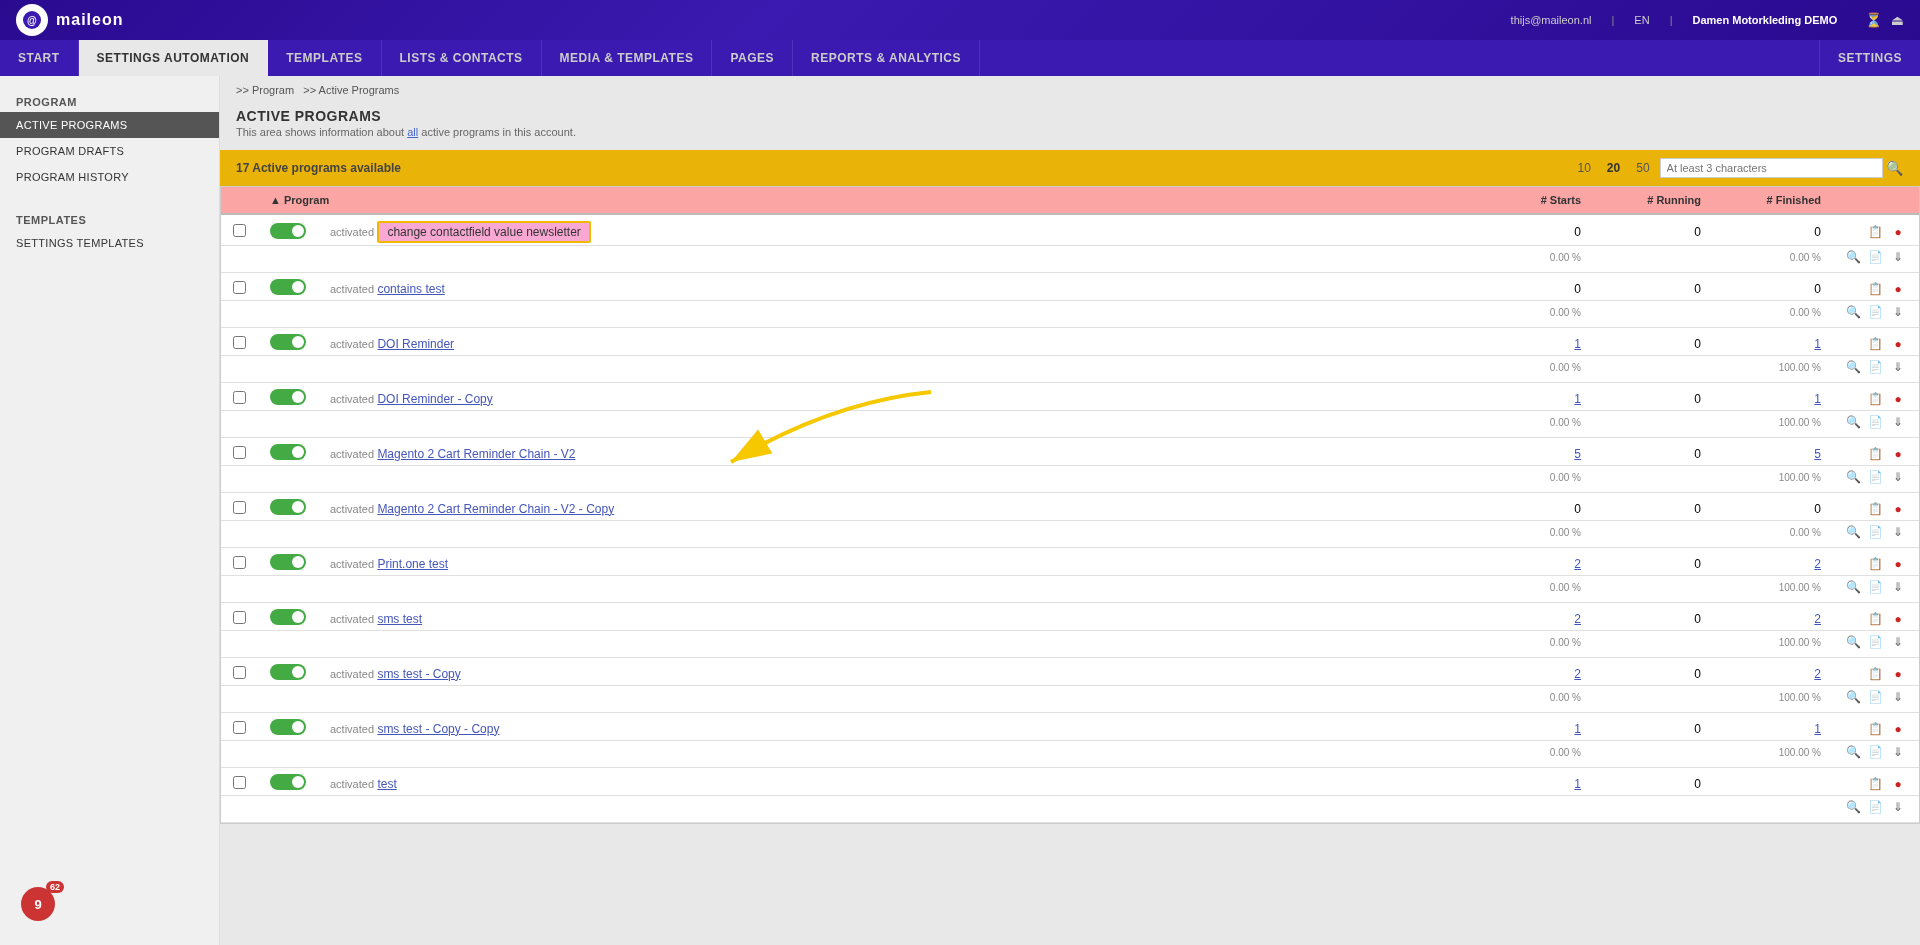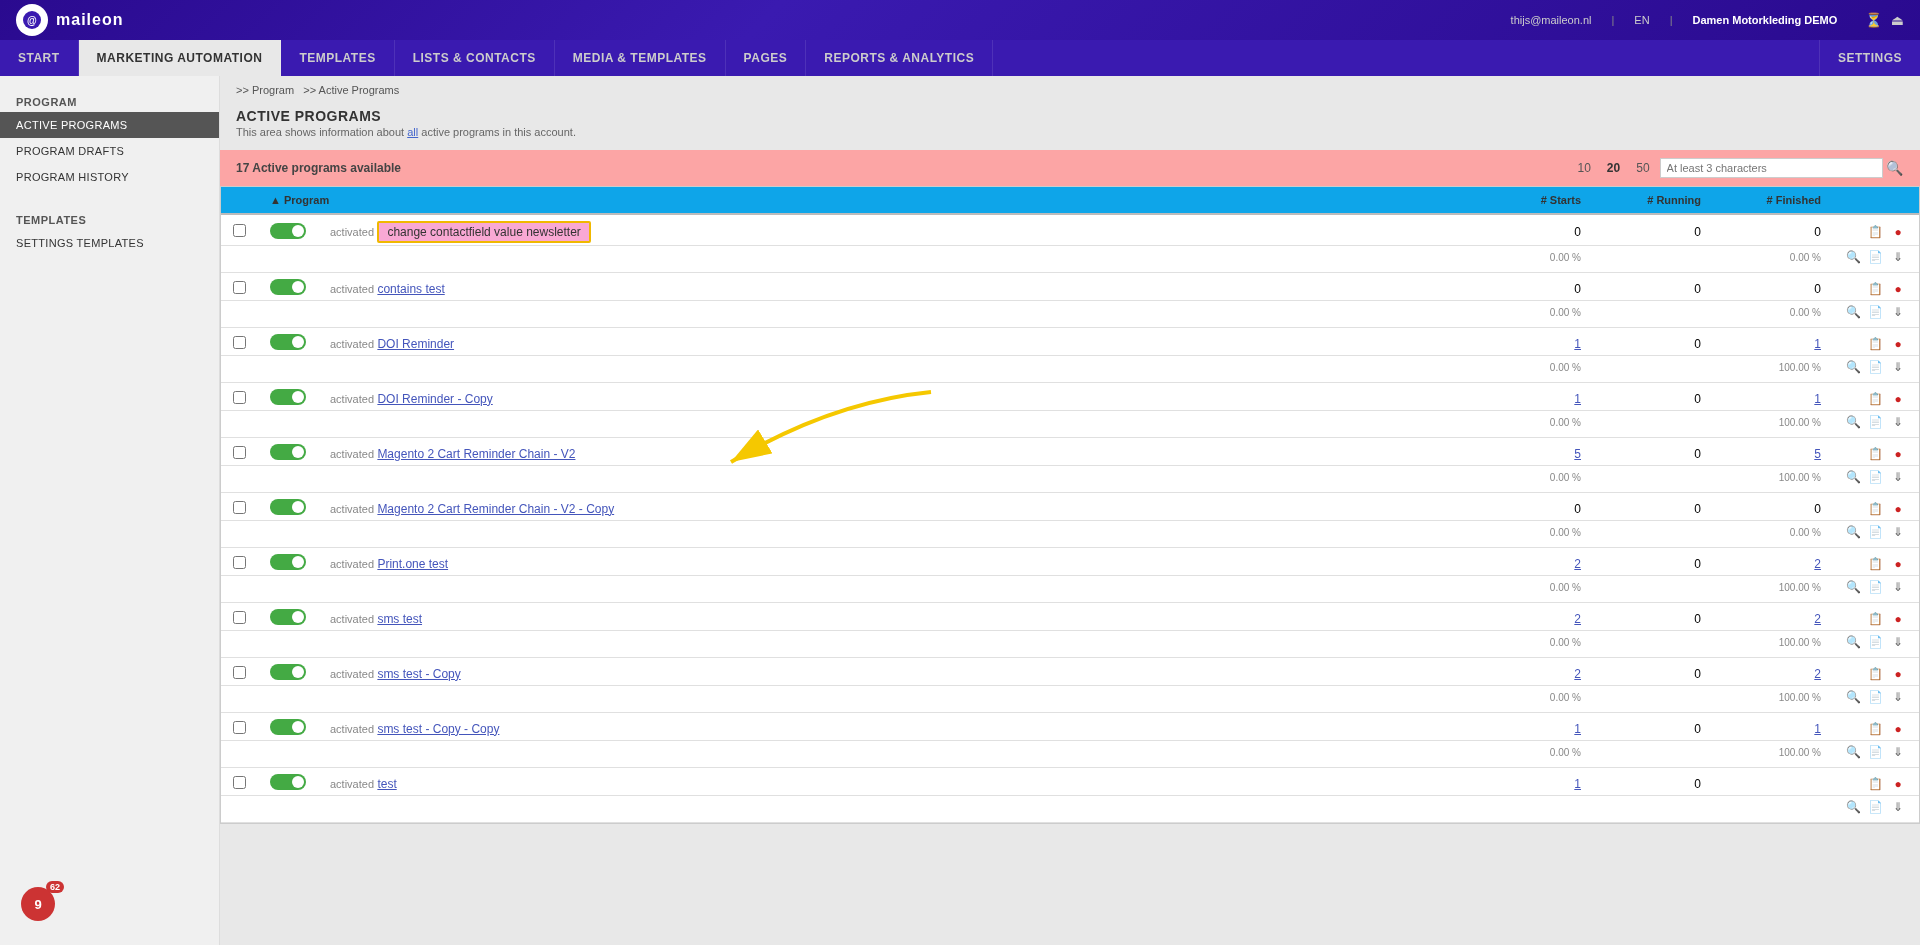--- a/index.html
+++ b/index.html
@@ -146,21 +146,21 @@
       margin-top: 2px;
     }
     .page-subtitle a { color: #4466cc; }
 
     
     .table-toolbar {
       display: flex;
       align-items: center;
       justify-content: space-between;
       padding: 8px 16px;
-      background: #fca5a5;
+      background: #eab308;
     }
     .programs-count {
       font-size: 12px;
       color: #444;
       font-weight: bold;
     }
     .toolbar-right {
       display: flex;
       align-items: center;
       gap: 4px;
@@ -188,21 +188,21 @@
       color: #555;
     }
 
     
     .programs-table {
       width: 100%;
       border-collapse: collapse;
       background: #fff;
     }
     .programs-table thead tr {
-      background: #0ea5e9;
+      background: #fca5a5;
       border-bottom: 2px solid #bbb;
     }
     .programs-table thead th {
       padding: 7px 12px;
       font-size: 11px;
       font-weight: bold;
       color: #333;
       text-align: left;
     }
     .programs-table thead th.right { text-align: right; }
@@ -340,21 +340,21 @@
     <a href="#" class="account-link">Damen Motorkleding DEMO</a>
     <div class="top-icons">
       <span class="top-icon">⏳</span>
       <span class="top-icon">⏏</span>
     </div>
   </div>
 </div>
 
 <nav class="nav-bar">
   <a class="nav-item">START</a>
-  <a class="nav-item active">MARKETING AUTOMATION</a>
+  <a class="nav-item active">SETTINGS AUTOMATION</a>
   <a class="nav-item">TEMPLATES</a>
   <a class="nav-item">LISTS &amp; CONTACTS</a>
   <a class="nav-item">MEDIA &amp; TEMPLATES</a>
   <a class="nav-item">PAGES</a>
   <a class="nav-item">REPORTS &amp; ANALYTICS</a>
   <a class="nav-item settings">SETTINGS</a>
 </nav>
 
 <div class="main-layout">
 

